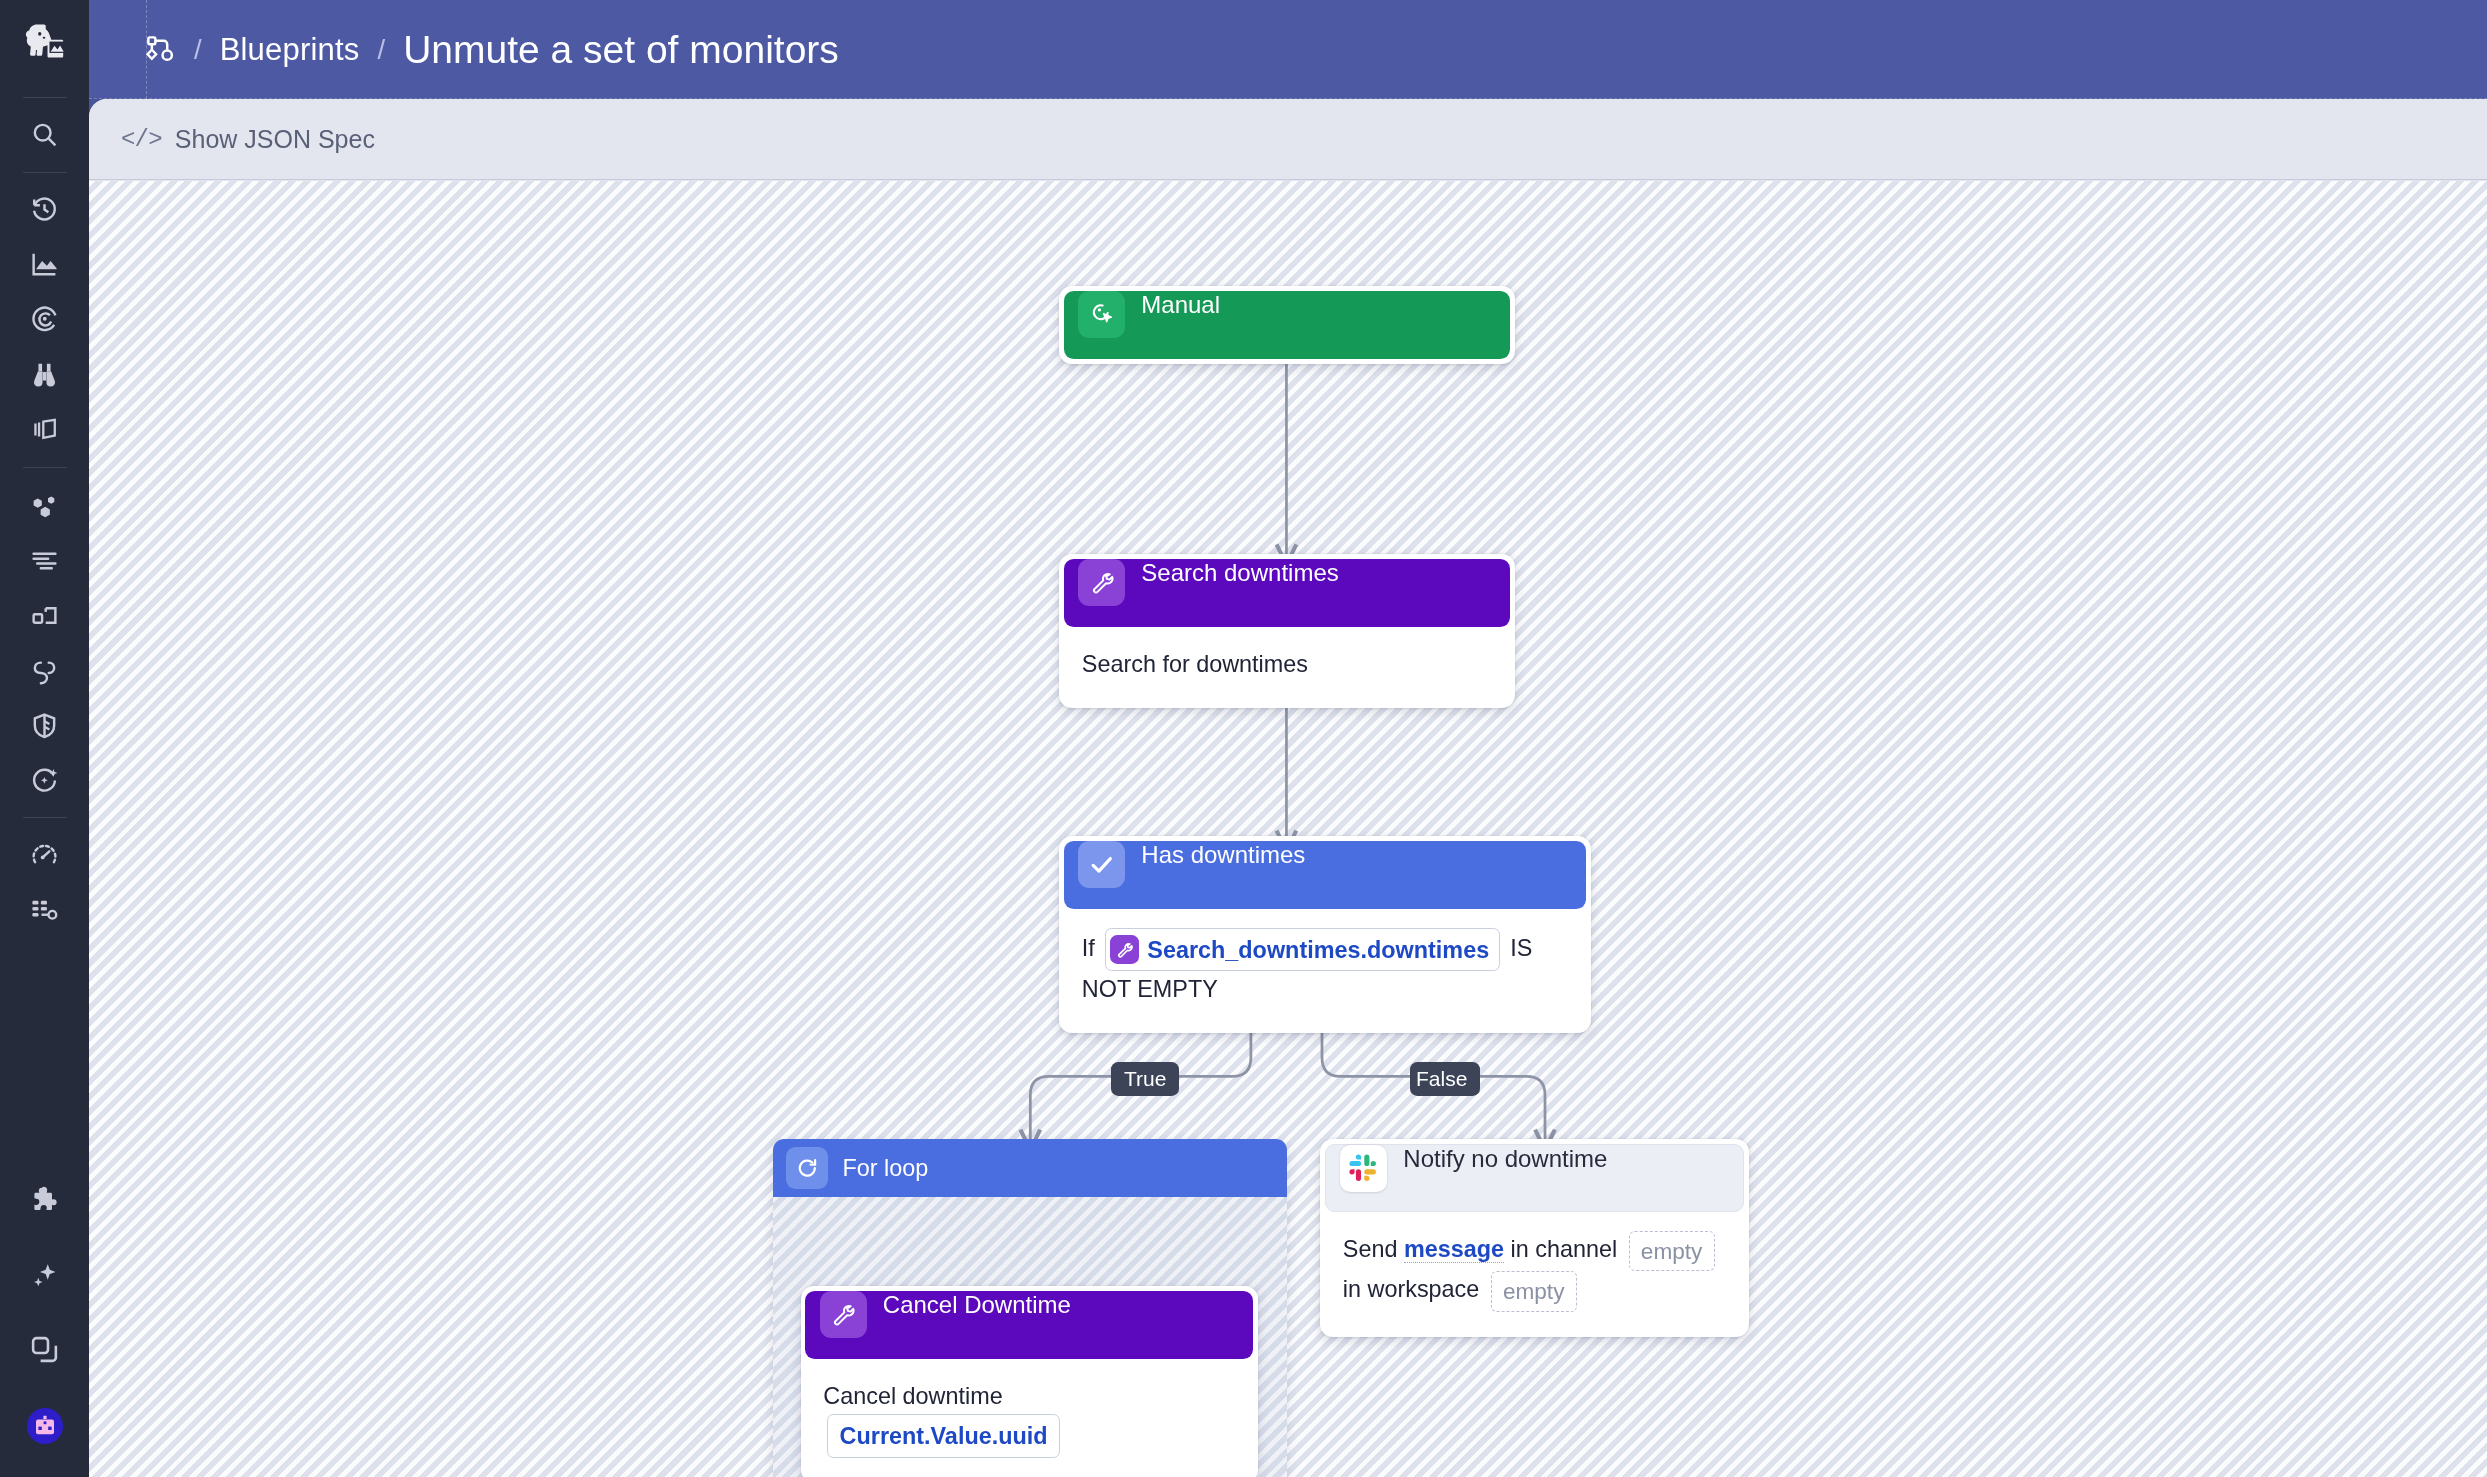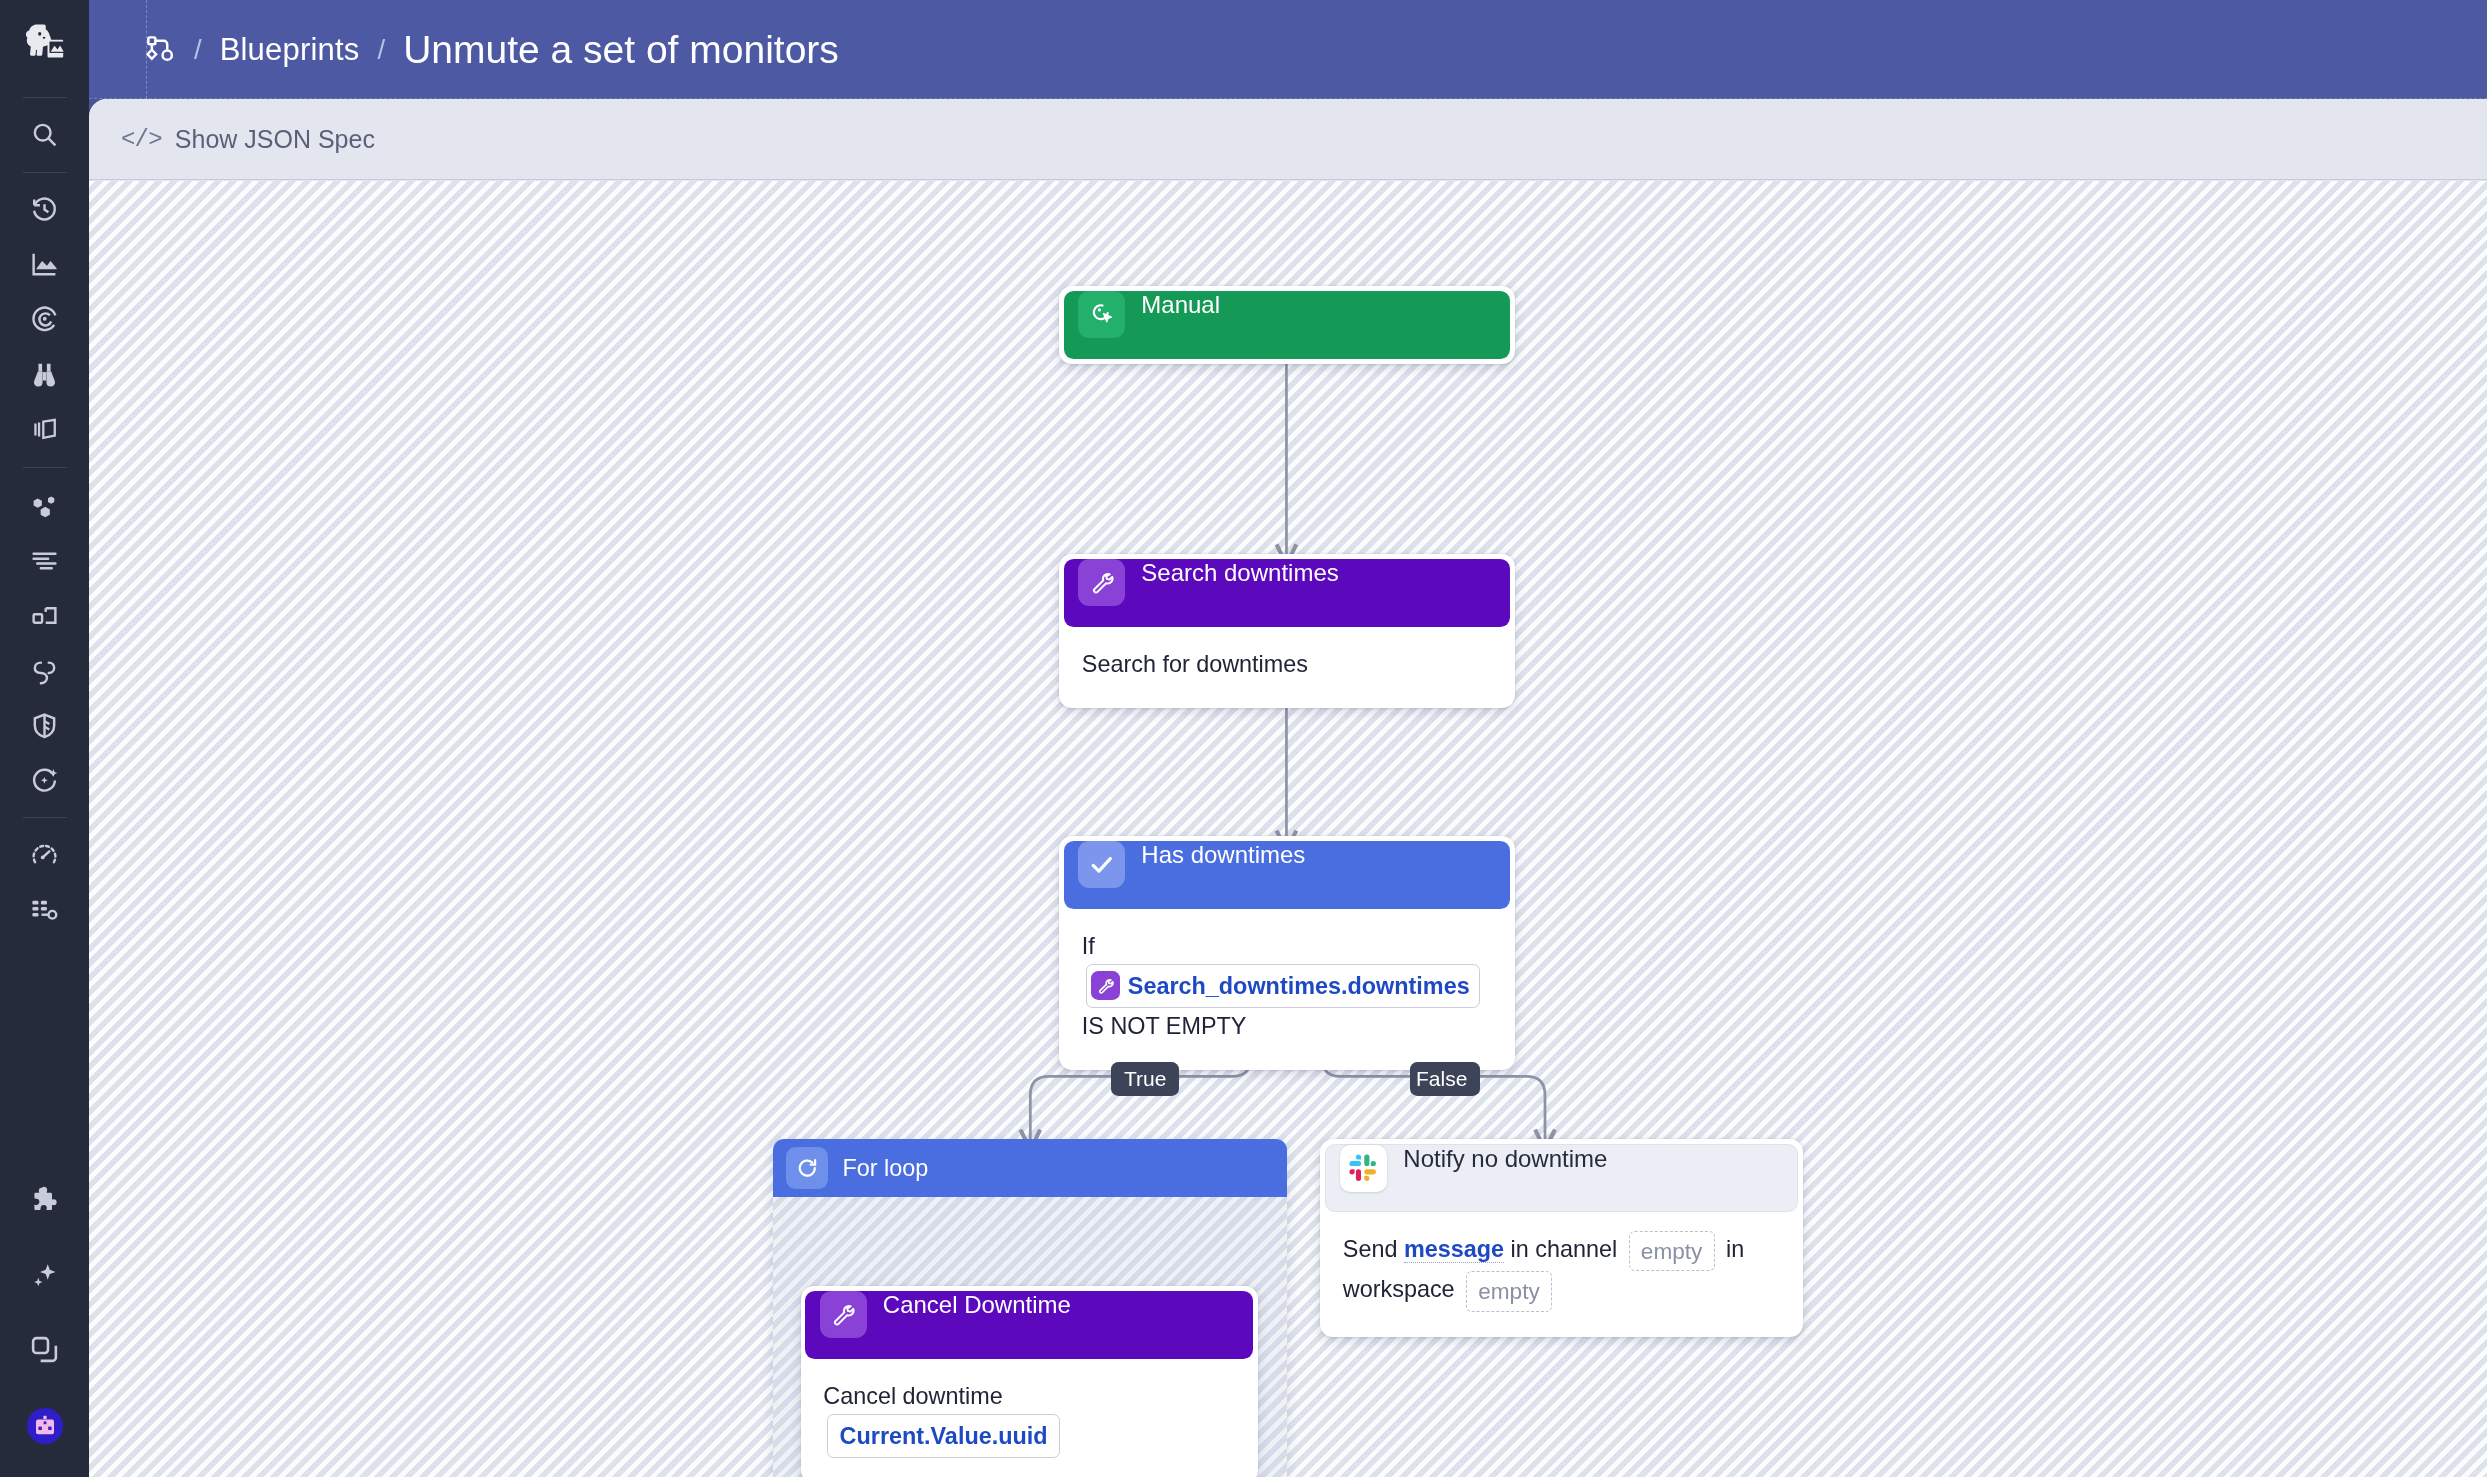--- a/index.html
+++ b/index.html
@@ -477,21 +477,21 @@
                 <path d="M19.6 4.3a4.8 4.8 0 0 0-6.3 6.1L4.6 19a2 2 0 0 0 2.9 2.9l8.6-8.7a4.8 4.8 0 0 0 6.1-6.3l-2.7 2.7-2.6-.7-.7-2.6z"></path>
               </svg>
             </span>
             <span class="title">Search downtimes</span>
           </div>
           <div class="node-body">
             <span>Search for downtimes</span>
           </div>
         </div>
 
-        <div class="node" style="left:970px; top:655px; width:456px;">
+        <div class="node" style="left:970px; top:655px; width:532px;">
           <div class="node-head head-blue">
             <span class="badge">
               <svg width="27.5" height="27.5" viewBox="0 0 24 24" fill="none" stroke="#ffffff" stroke-width="2.8" stroke-linecap="round" stroke-linejoin="round">
                 <path d="M4.5 12.6l5 5 10-11"></path>
               </svg>
             </span>
             <span class="title">Has downtimes</span>
           </div>
           <div class="node-body">
             <span>If</span>
@@ -531,21 +531,21 @@
               <div class="node-body">
                 <span>Cancel downtime</span>
                 <span class="chip-plain">
                   <span class="chip-text">Current.Value.uuid</span>
                 </span>
               </div>
             </div>
           </div>
         </div>
 
-        <div class="node" style="left:1231px; top:958px; width:483px;">
+        <div class="node" style="left:1231px; top:958px; width:429px;">
           <div class="node-head head-grey">
             <span class="badge">
               <svg width="31" height="31" viewBox="0 0 24 24">
                 <path d="M5.1 14.6a2 2 0 1 1-2-2h2z" fill="#e01e5a"></path>
                 <path d="M6.1 14.6a2 2 0 1 1 4 0v5a2 2 0 1 1-4 0z" fill="#e01e5a"></path>
                 <path d="M8.1 5.1a2 2 0 1 1 2-2v2z" fill="#36c5f0"></path>
                 <path d="M8.1 6.1a2 2 0 1 1 0 4h-5a2 2 0 1 1 0-4z" fill="#36c5f0"></path>
                 <path d="M17.6 8.1a2 2 0 1 1 2 2h-2z" fill="#2eb67d"></path>
                 <path d="M16.6 8.1a2 2 0 1 1-4 0v-5a2 2 0 1 1 4 0z" fill="#2eb67d"></path>
                 <path d="M14.6 17.6a2 2 0 1 1-2 2v-2z" fill="#ecb22e"></path>

